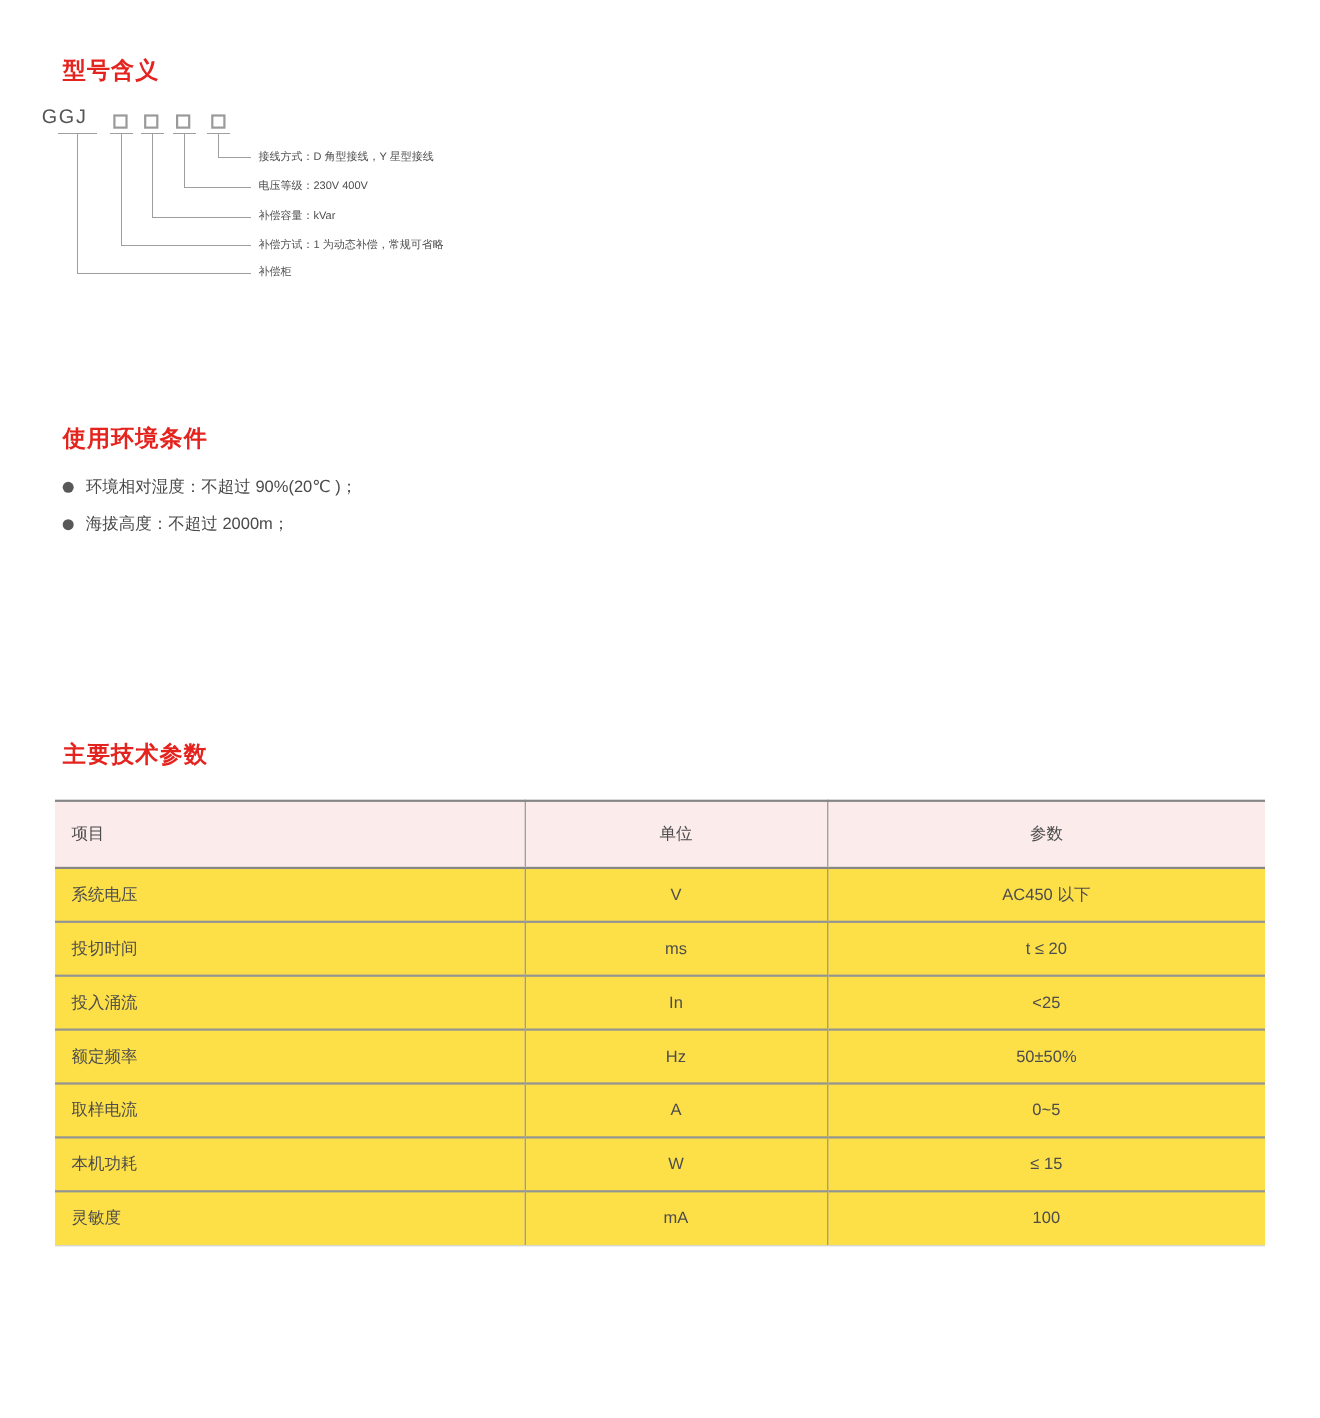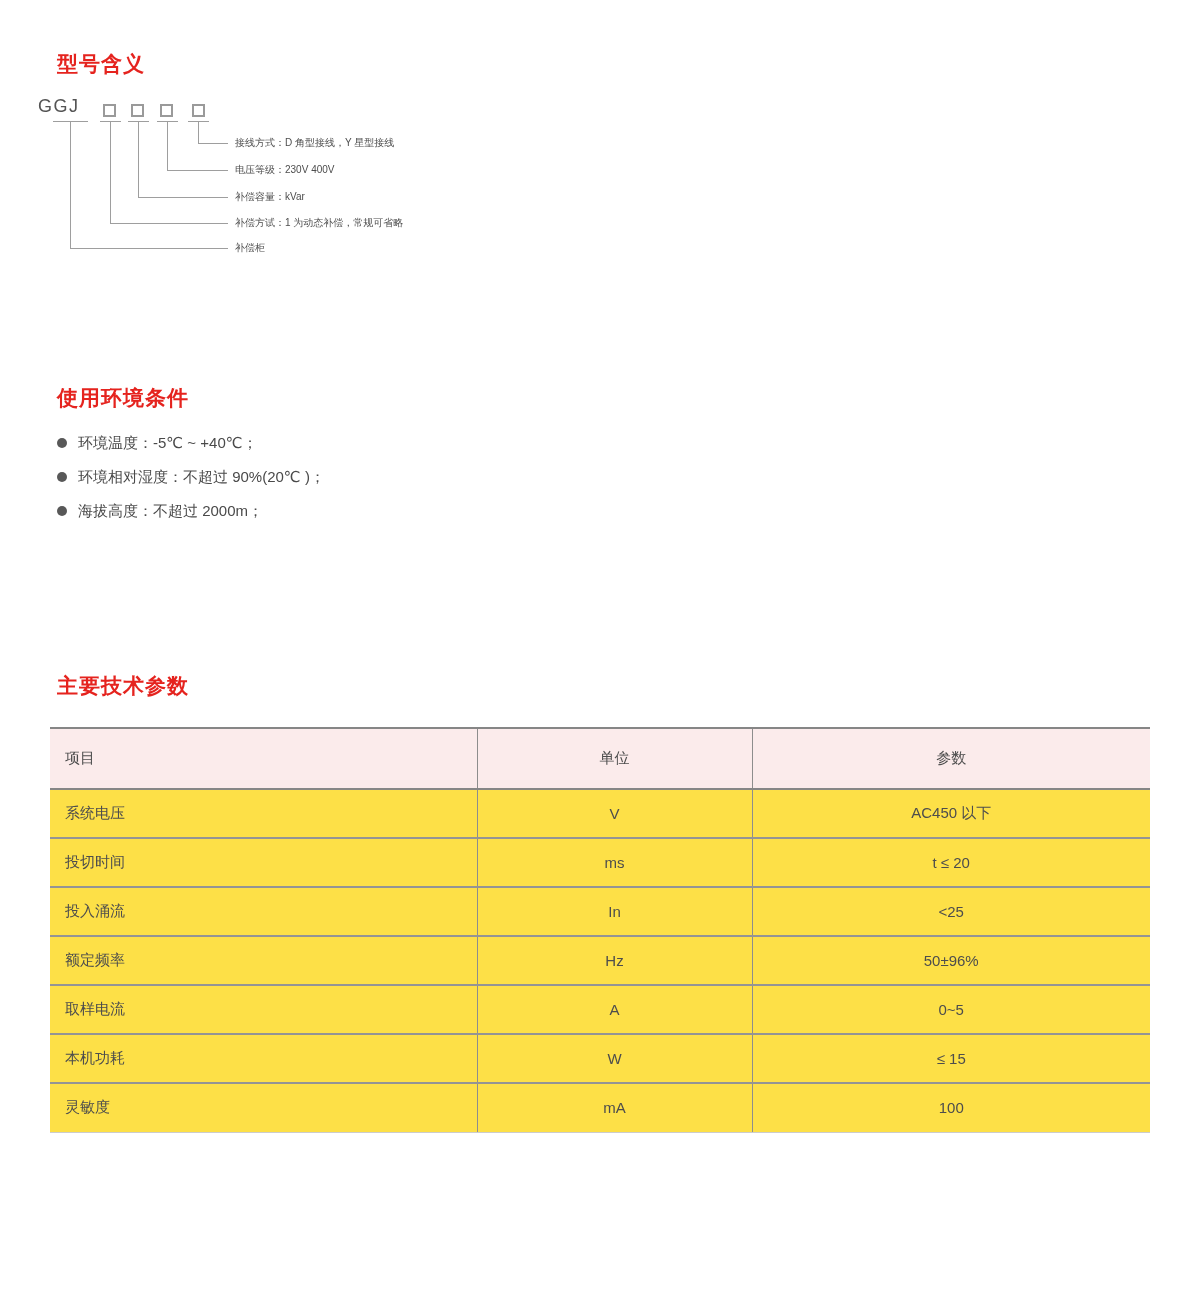--- a/index.html
+++ b/index.html
@@ -154,24 +154,20 @@
     <div class="model-label l2">补偿容量：kVar</div>
     <div class="model-label l3">补偿方试：1 为动态补偿，常规可省略</div>
     <div class="model-label l4">补偿柜</div>
   </div>
 
   <div id="title-env" class="section-title">使用环境条件</div>
 
   <div class="env-list">
     <div class="env-item">
       <span class="bullet-dot"></span>
-      <span>环境温度：-5℃ ~ +40℃；</span>
-    </div>
-    <div class="env-item">
-      <span class="bullet-dot"></span>
       <span>环境相对湿度：不超过 90%(20℃ )；</span>
     </div>
     <div class="env-item">
       <span class="bullet-dot"></span>
       <span>海拔高度：不超过 2000m；</span>
     </div>
   </div>
 
   <div id="title-params" class="section-title">主要技术参数</div>
 
@@ -200,21 +196,21 @@
         <td>t ≤ 20</td>
       </tr>
       <tr>
         <td class="item-col">投入涌流</td>
         <td>In</td>
         <td>&lt;25</td>
       </tr>
       <tr>
         <td class="item-col">额定频率</td>
         <td>Hz</td>
-        <td>50±96%</td>
+        <td>50±50%</td>
       </tr>
       <tr>
         <td class="item-col">取样电流</td>
         <td>A</td>
         <td>0~5</td>
       </tr>
       <tr>
         <td class="item-col">本机功耗</td>
         <td>W</td>
         <td>≤ 15</td>

